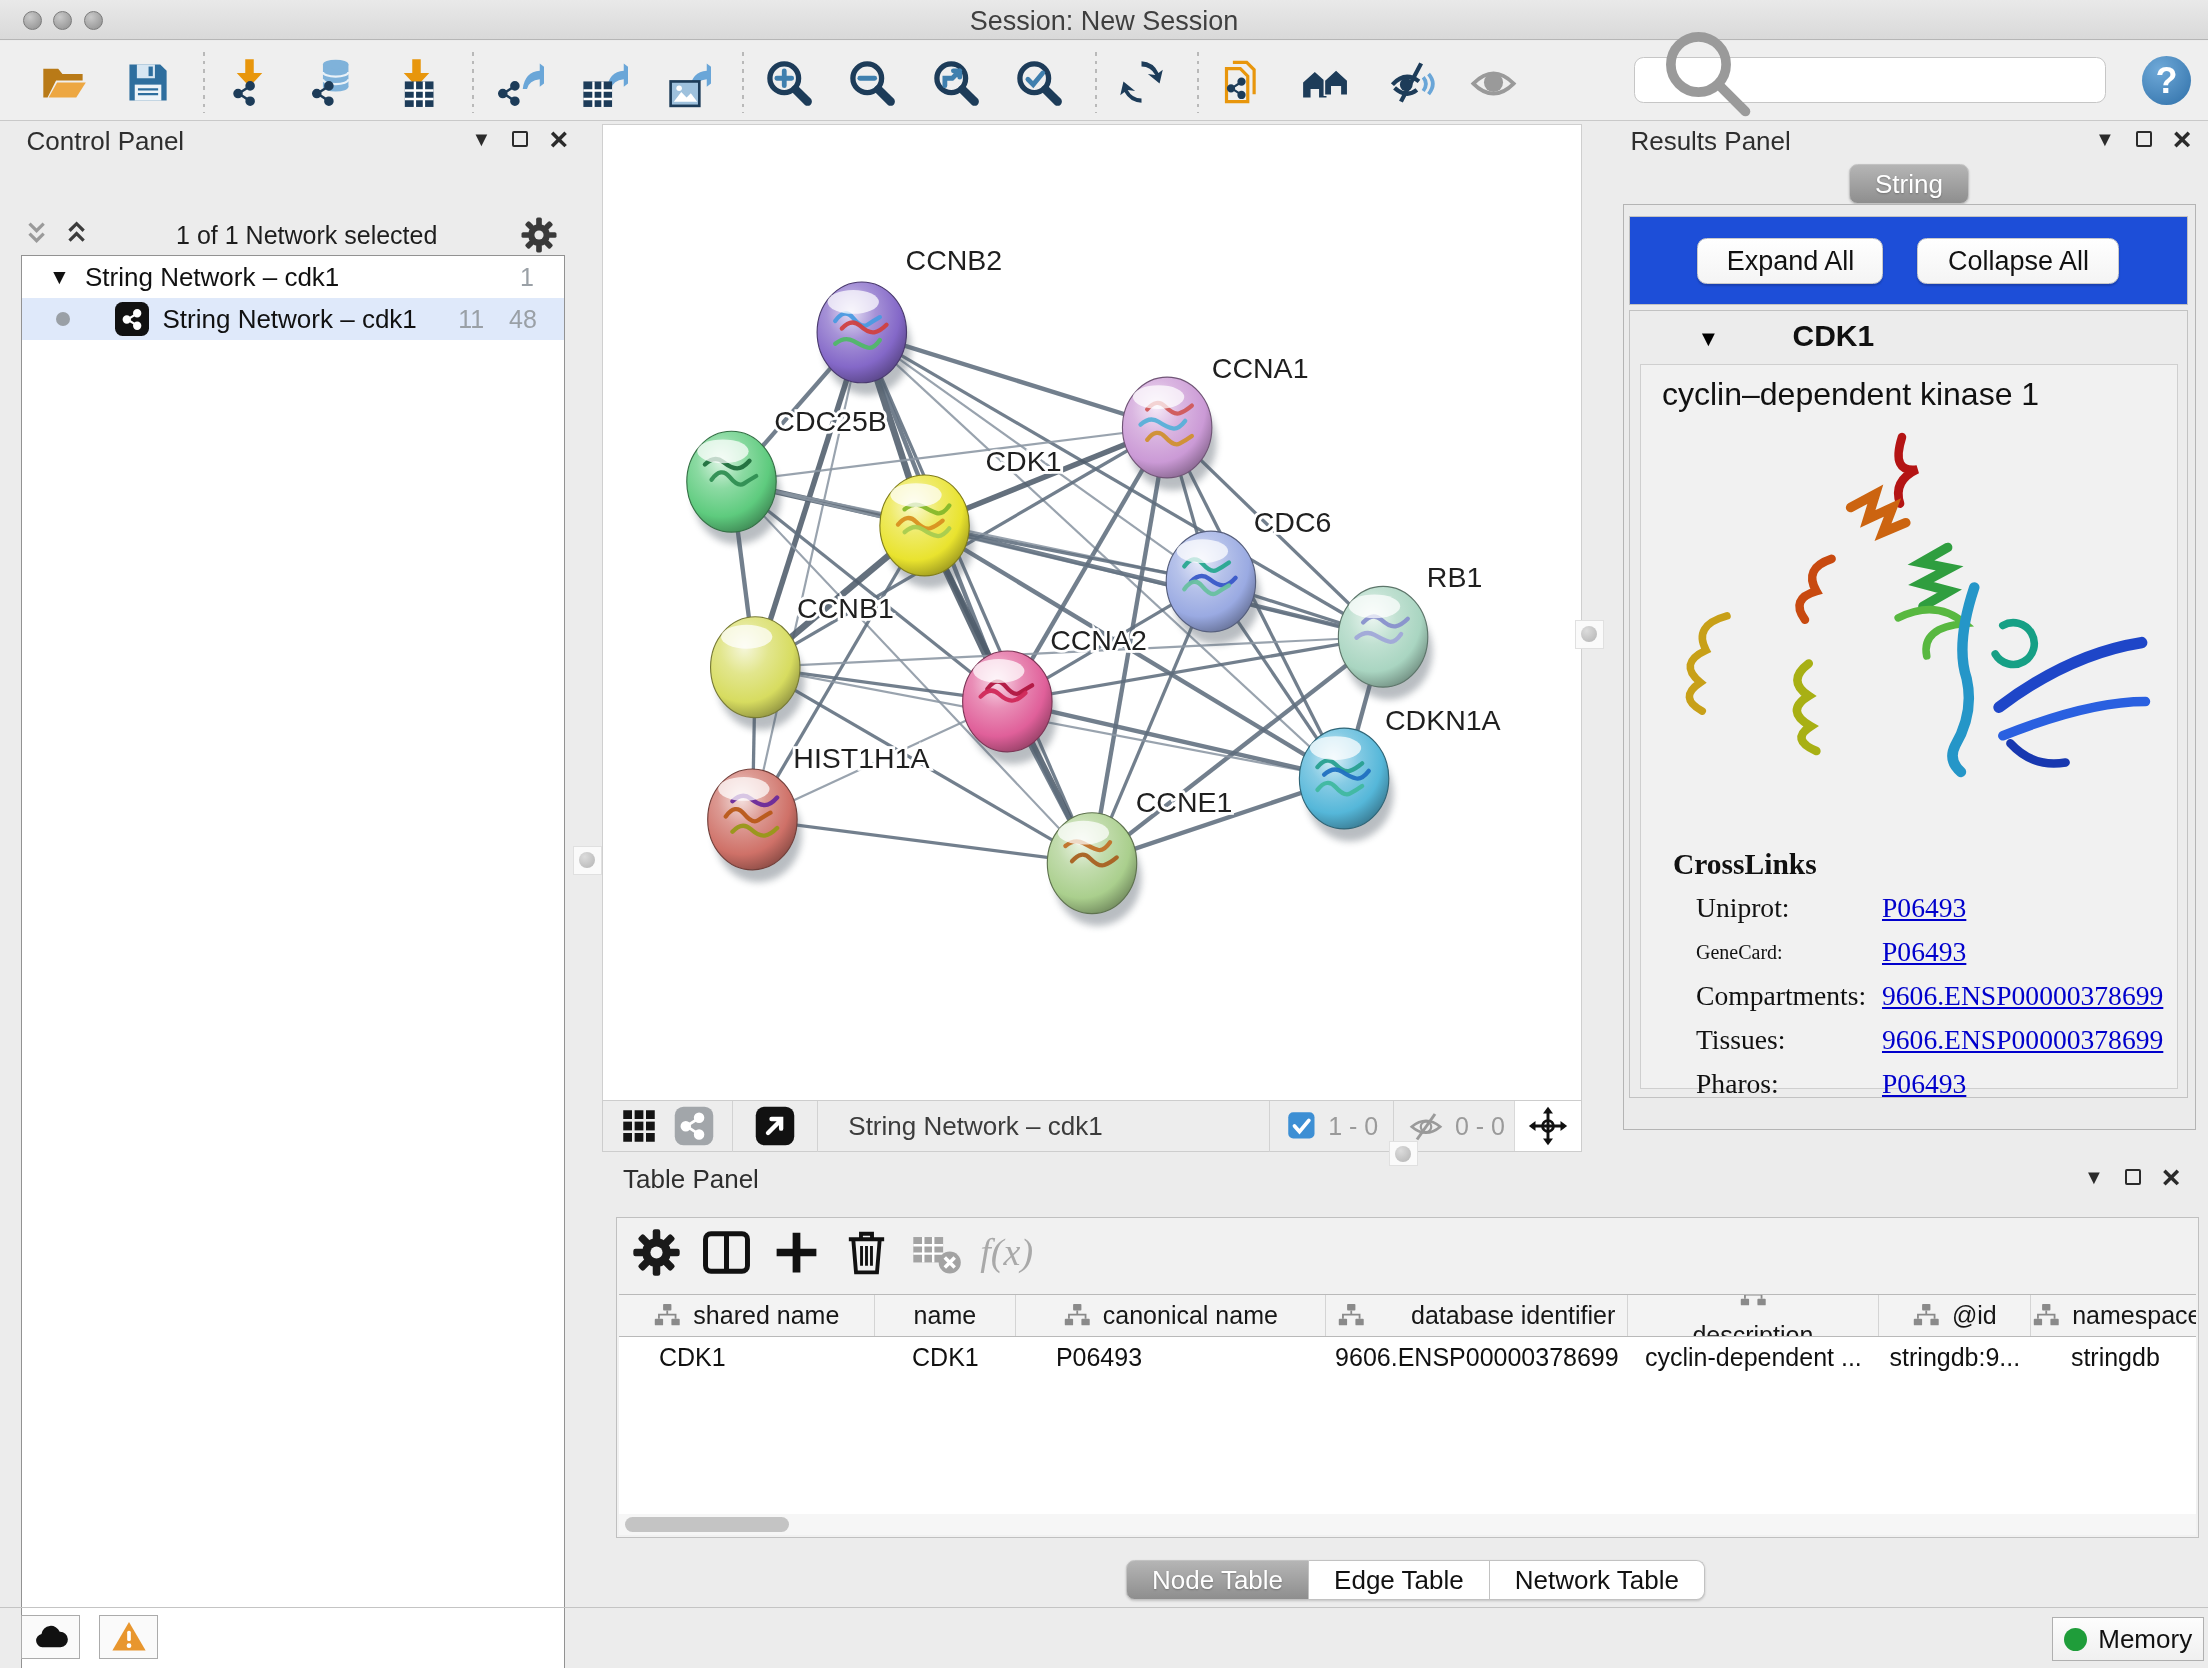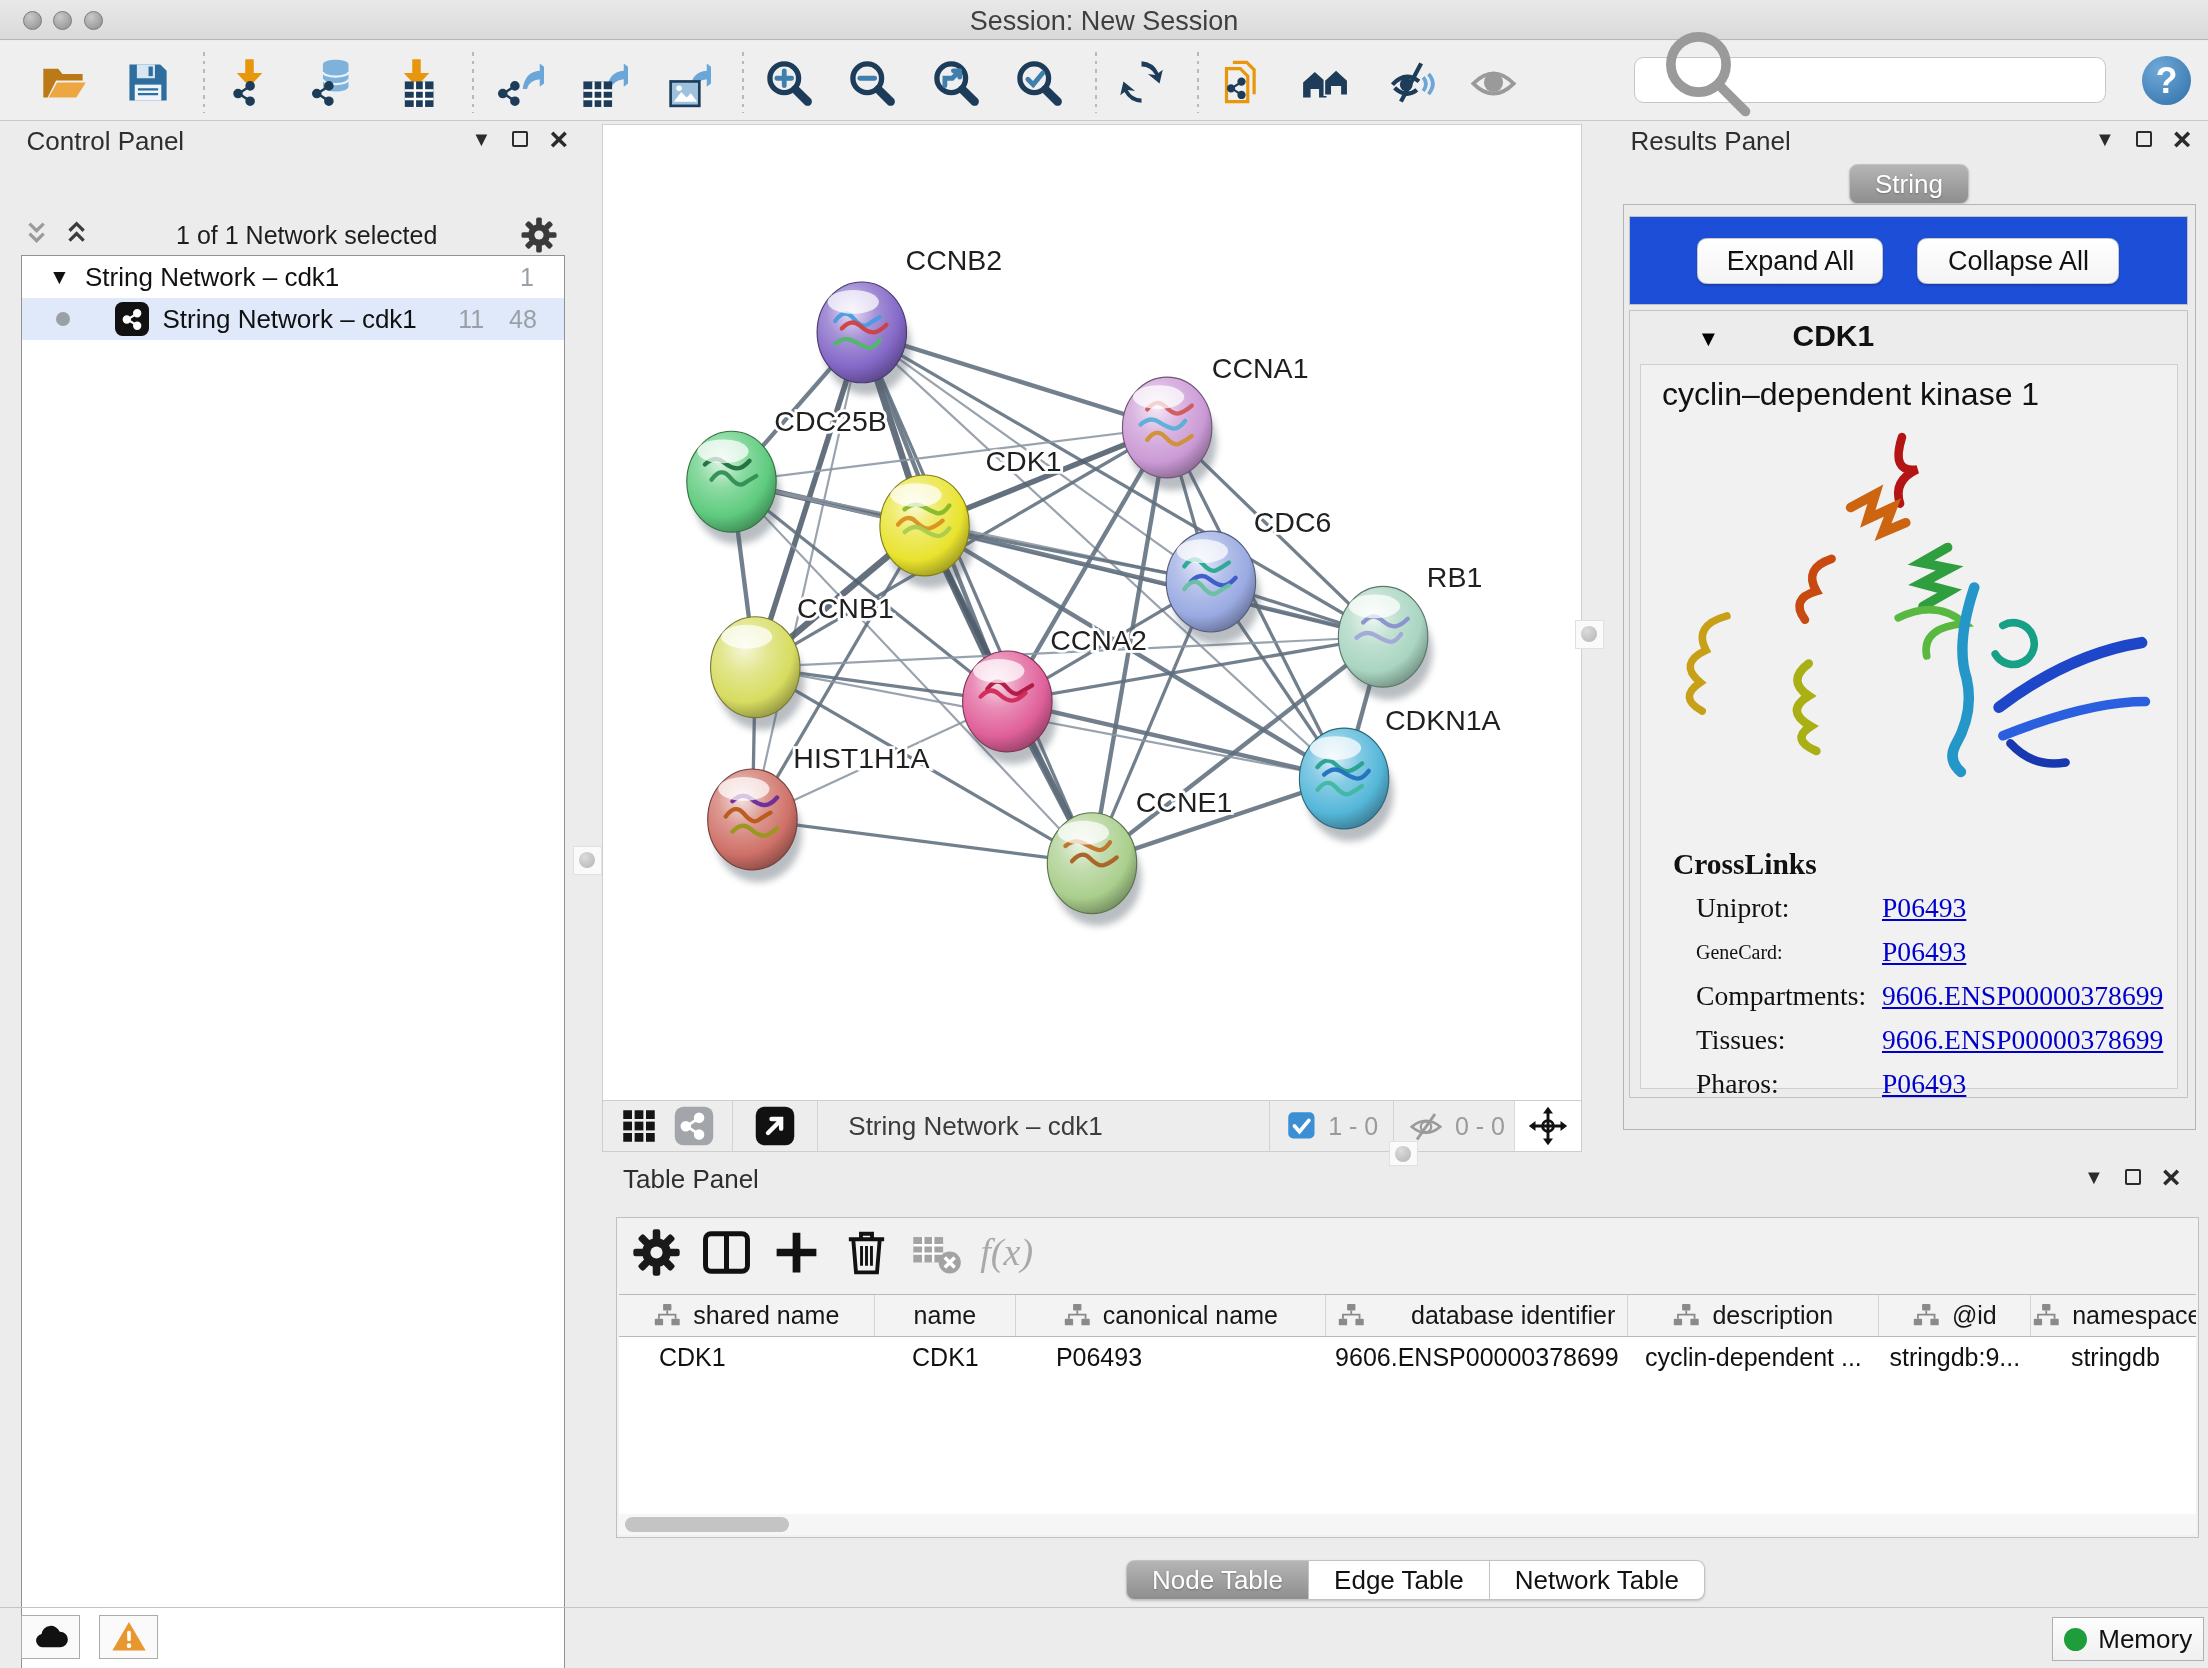--- a/index.html
+++ b/index.html
@@ -842,21 +842,21 @@
                 <g fill="#8a8a8a">
                   <rect x="17" y="5" width="14" height="11" rx="1.5"></rect>
                   <rect x="3" y="30" width="14" height="11" rx="1.5"></rect>
                   <rect x="31" y="30" width="14" height="11" rx="1.5"></rect>
                 </g>
                 <path d="M24 16v7M10 30v-7h28v7" stroke="#8a8a8a" stroke-width="3" fill="none"></path>
               </svg>
             </span>
             <span>database identifier</span>
           </div>
-          <div class="th" style="width: 251px;">
+          <div class="th" style="width: 251px; flex-direction: column;">
             <span style="width: 28.5px; height: 28.5px; display: inline-flex; flex: 0 0 auto;">
               <svg viewBox="0 0 48 48" style="width:100%;height:100%">
                 <g fill="#8a8a8a">
                   <rect x="17" y="5" width="14" height="11" rx="1.5"></rect>
                   <rect x="3" y="30" width="14" height="11" rx="1.5"></rect>
                   <rect x="31" y="30" width="14" height="11" rx="1.5"></rect>
                 </g>
                 <path d="M24 16v7M10 30v-7h28v7" stroke="#8a8a8a" stroke-width="3" fill="none"></path>
               </svg>
             </span>

